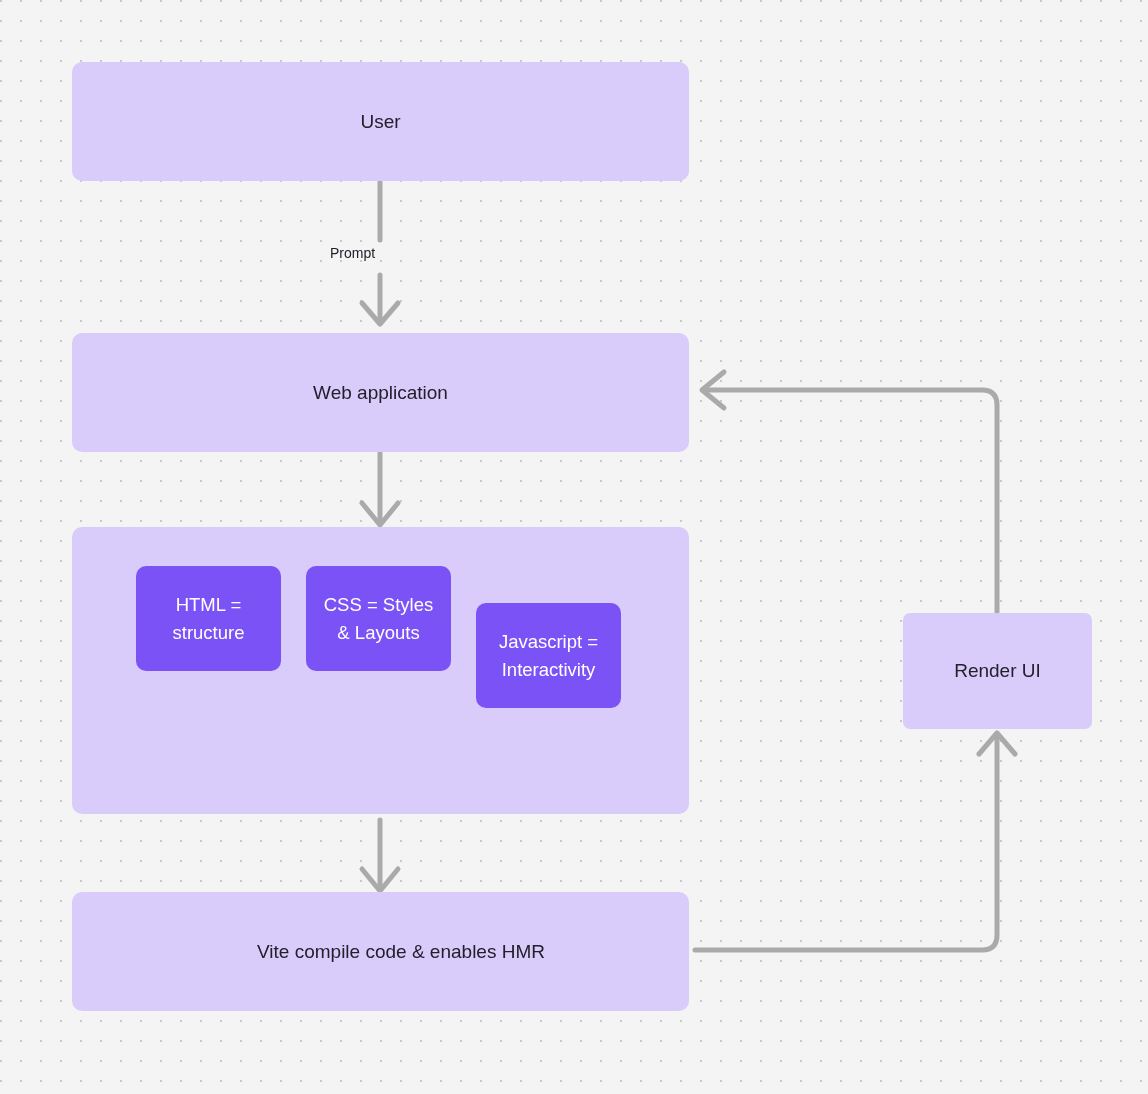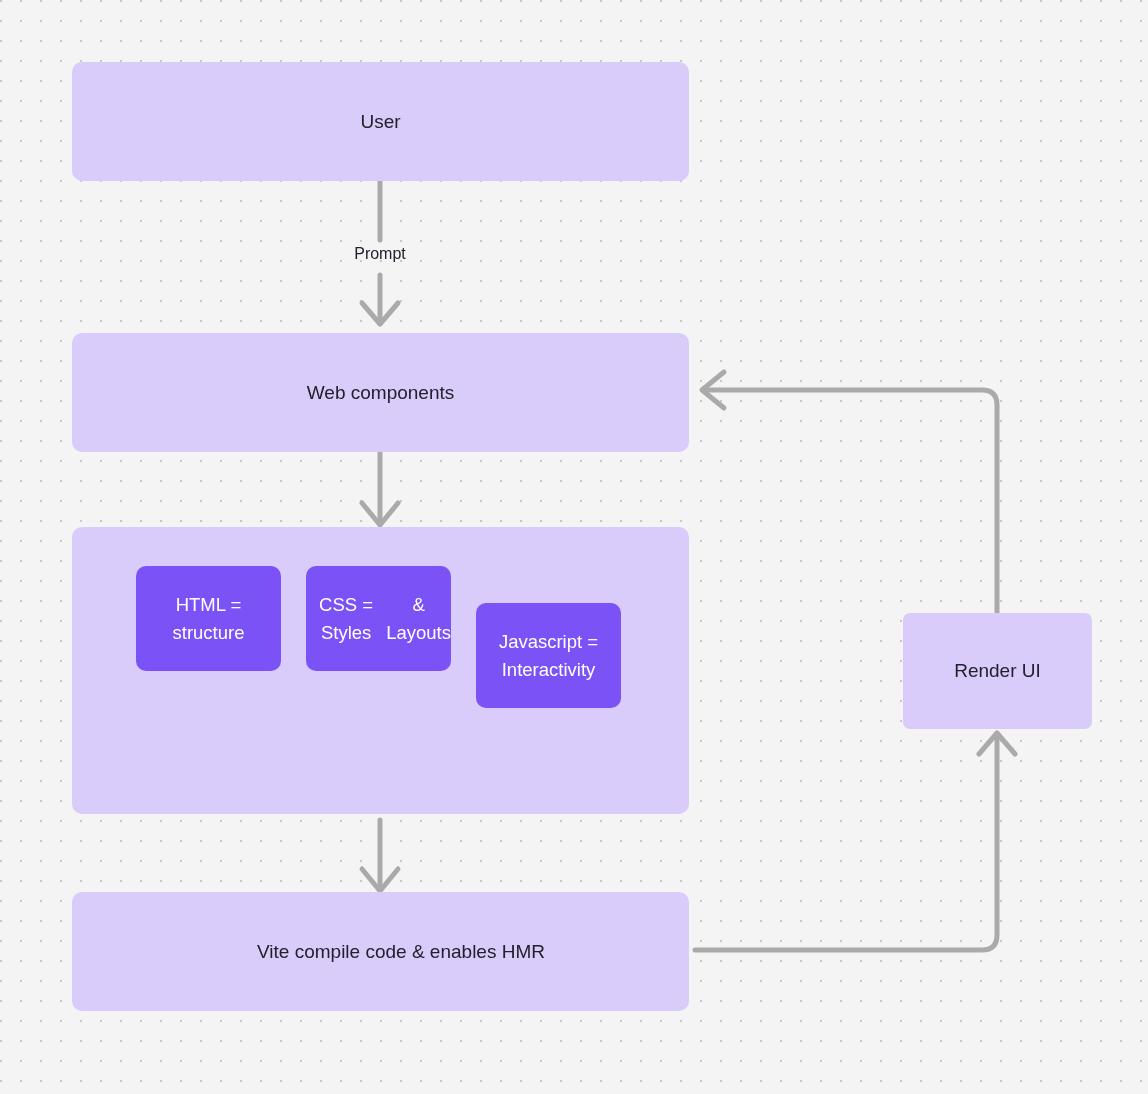--- a/index.html
+++ b/index.html
@@ -52,23 +52,22 @@
   .group-caption {
     position: absolute;
     text-align: center;
     color: #22202b;
     font-size: 19px;
     white-space: nowrap;
   }
   .edge-label {
     position: absolute;
     color: #22202b;
-    font-size: 16px;
+    font-size: 14px;
     white-space: nowrap;
-    text-align: center;
   }
   svg.edges {
     position: absolute;
     left: 0;
     top: 0;
     width: 1148px;
     height: 1094px;
     pointer-events: none;
     overflow: visible;
   }
@@ -111,31 +110,31 @@
     <path class="edge-head" d="M 724 372 L 702 390 L 724 408"></path>
   </svg>
 
   <div class="node node-light" style="left:72px; top:62px; width:617px; height:119px;">
     <span>User</span>
   </div>
 
   <div class="edge-label" style="left:330px; top:245px; width:100px;">Prompt</div>
 
   <div class="node node-light" style="left:72px; top:333px; width:617px; height:119px;">
-    <span>Web components</span>
+    <span>Web application</span>
   </div>
 
   <div class="group-box" style="left:72px; top:527px; width:617px; height:287px;">
 
     <div class="node node-dark" style="left:64px; top:39px; width:145px; height:105px; flex-direction:column;">
       <span>HTML =</span>
       <span>structure</span>
     </div>
 
-    <div class="node node-dark" style="left:234px; top:39px; width:145px; height:105px; flex-direction:row;align-items:center;">
+    <div class="node node-dark" style="left:234px; top:39px; width:145px; height:105px; flex-direction:column;align-items:center;">
       <span>CSS = Styles</span>
       <span>&amp; Layouts</span>
     </div>
 
     <div class="node node-dark" style="left:404px; top:39px; width:145px; height:105px; flex-direction:column;margin-top:37px;">
       <span>Javascript =</span>
       <span>Interactivity</span>
     </div>
 
   </div>

